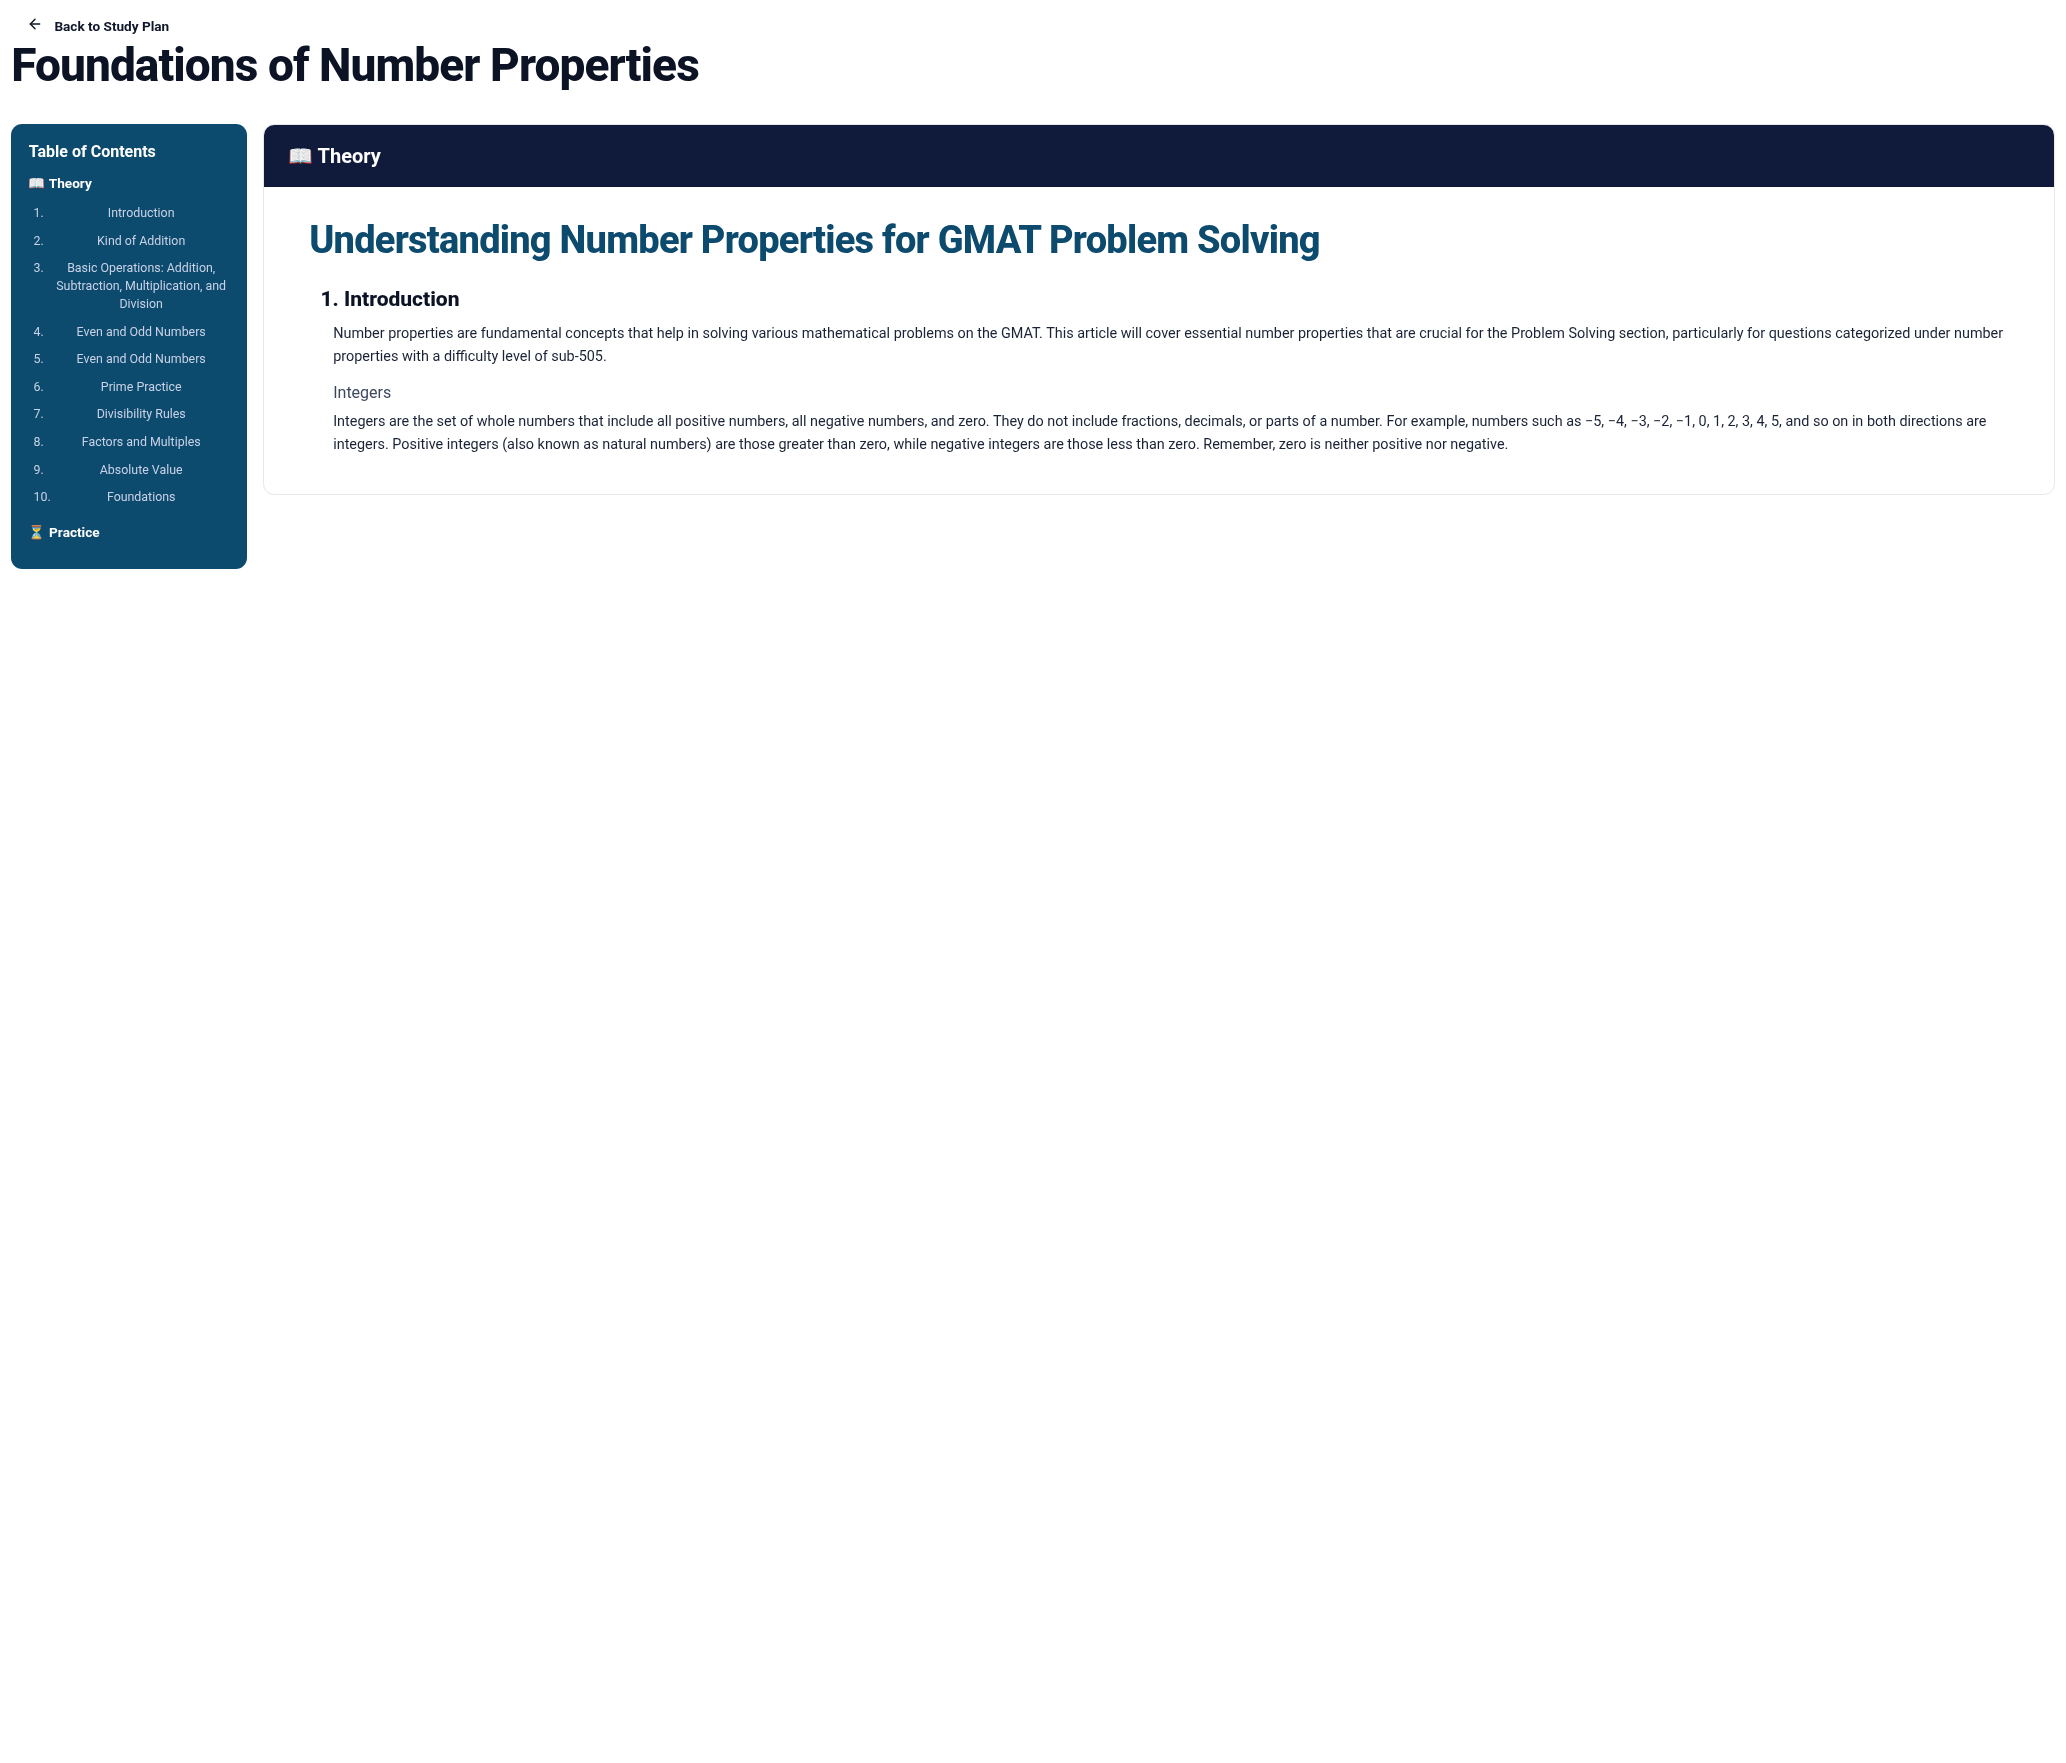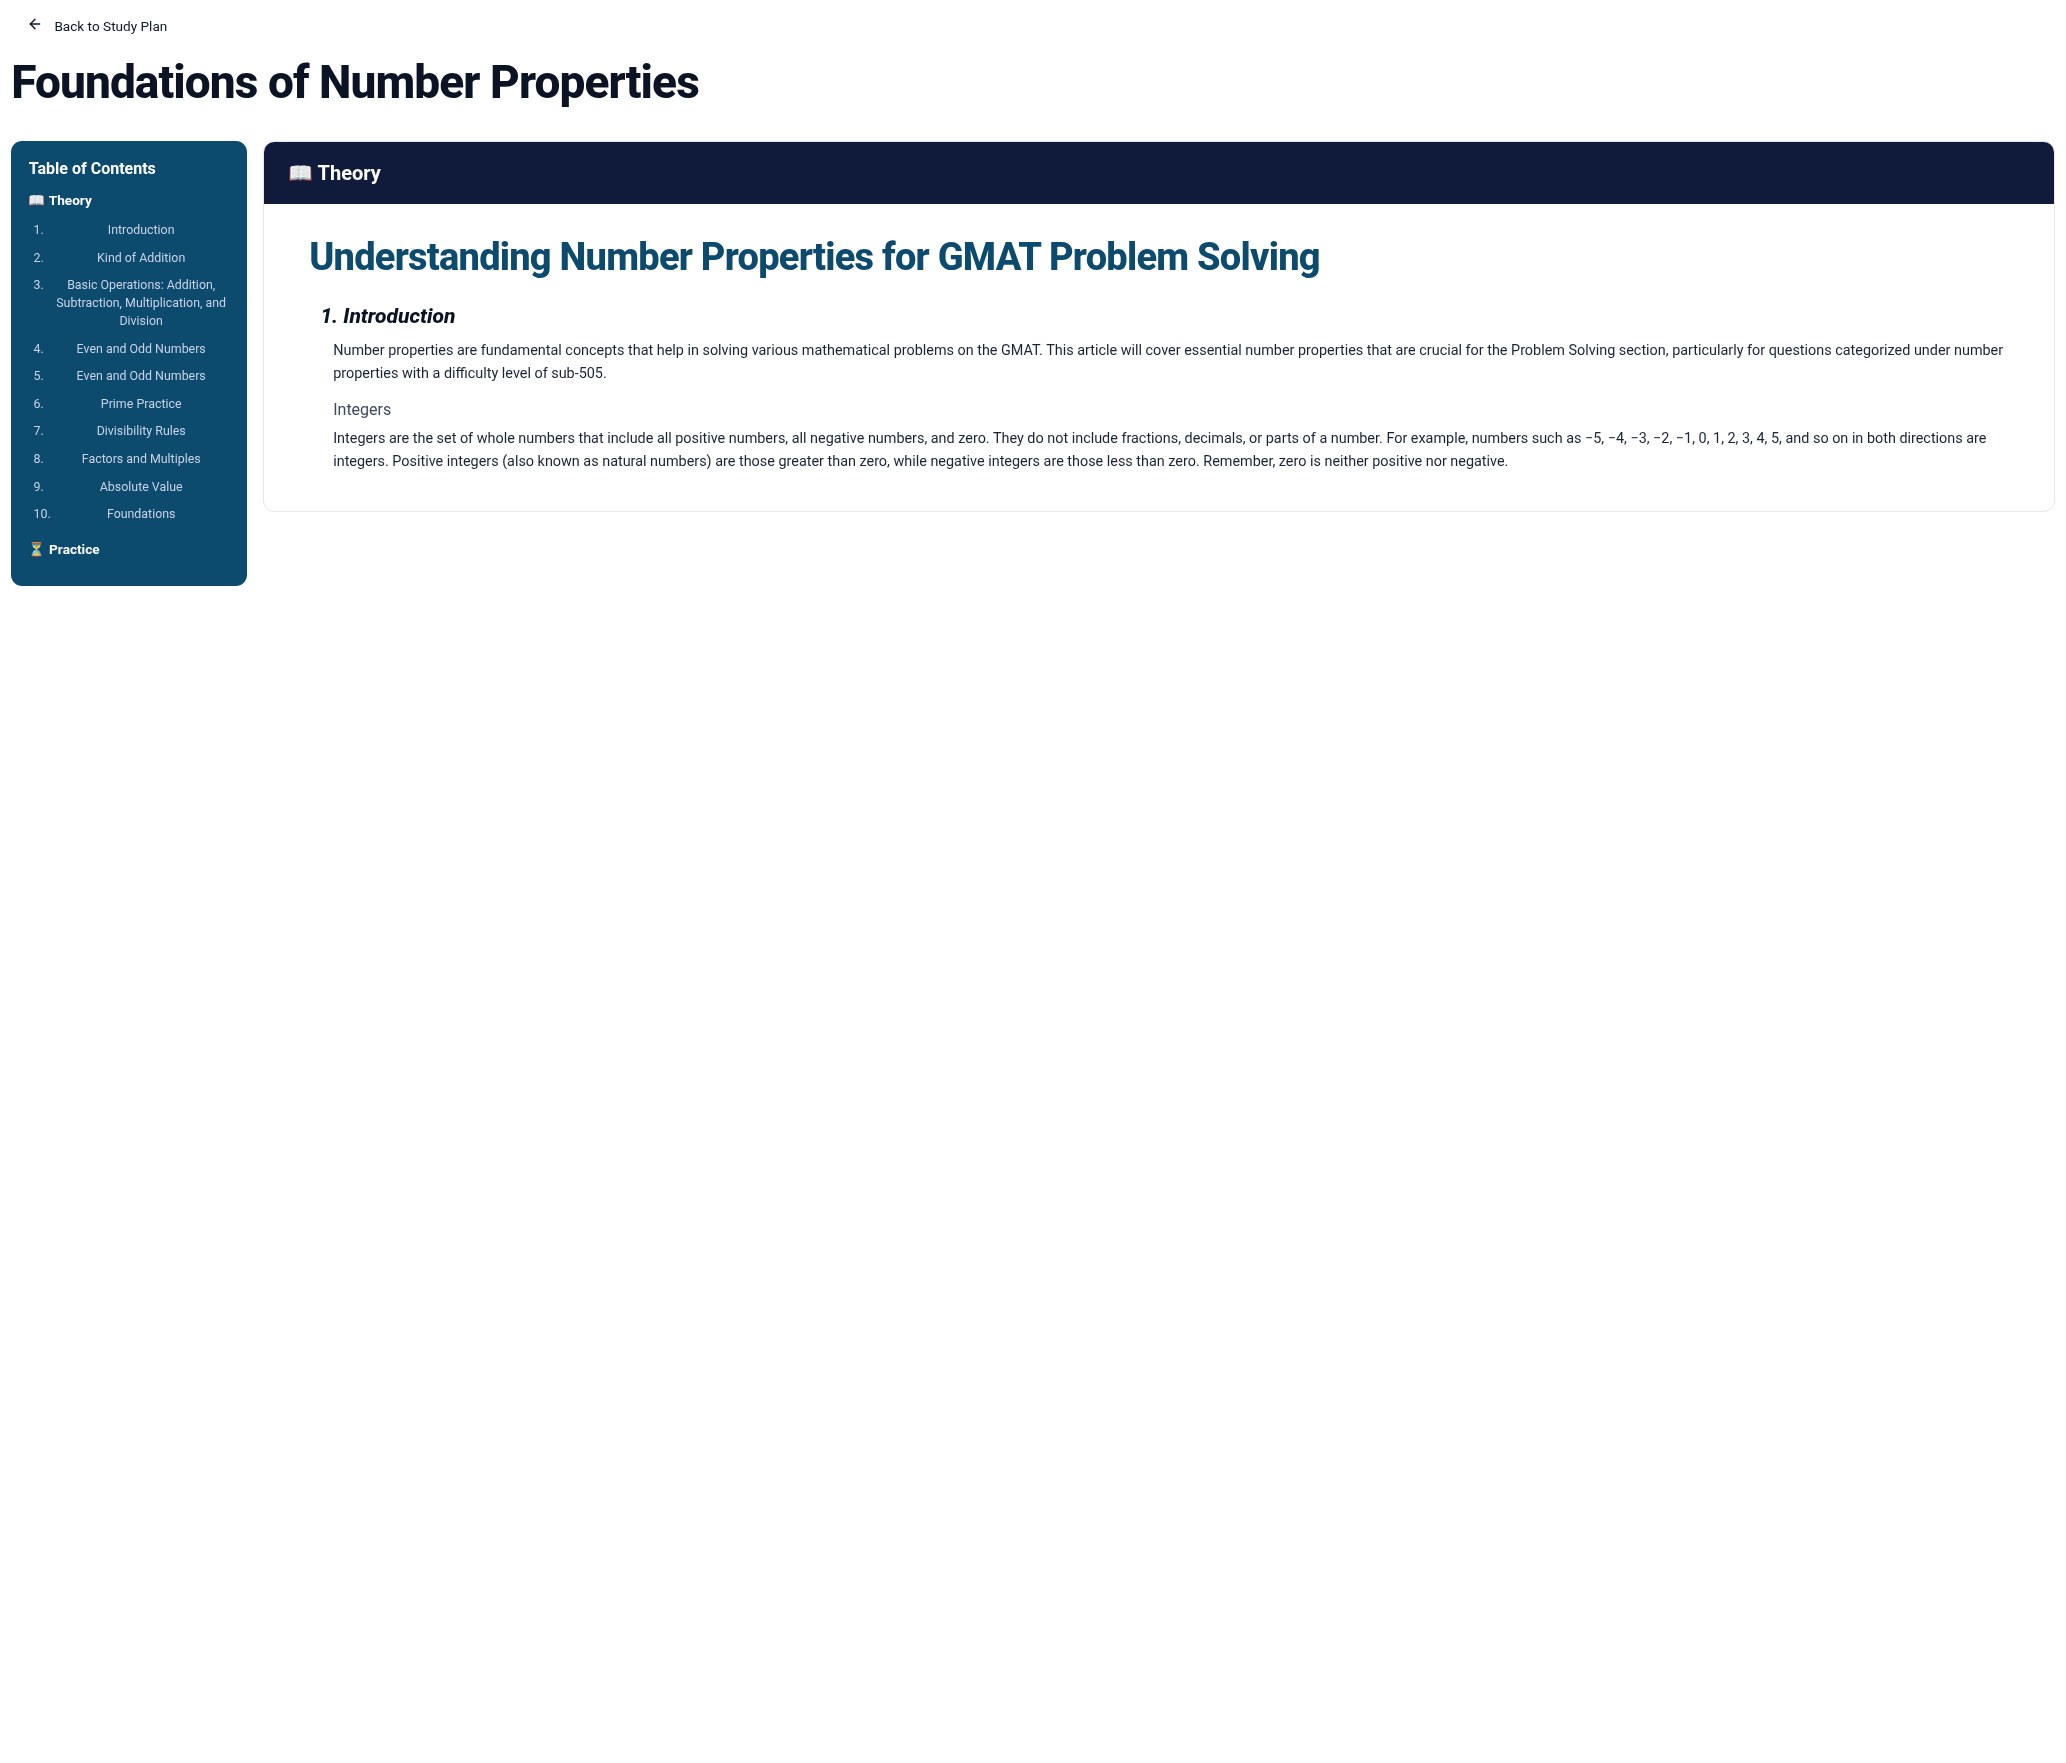--- a/index.html
+++ b/index.html
@@ -8,24 +8,24 @@
     background: #ffffff;
     color: #0f172a;
     padding: 16px 11.2px;
   }
   .back-link {
     display: inline-flex;
     align-items: center;
     gap: 11.2px;
     color: #0f172a;
     font-size: 13.6px;
-    font-weight: 400;
+    font-weight: 700;
     text-decoration: none;
     margin-left: 16px;
-    margin-bottom: 17px;
+    margin-bottom: 0;
     cursor: pointer;
   }
   .back-link svg { width: 16px; height: 16px; }
   h1.page-title {
     font-size: 46px;
     font-weight: 800;
     letter-spacing: -0.02em;
     color: #0b1324;
     margin: 3.2px 0 32px 0;
   }
@@ -99,21 +99,20 @@
     letter-spacing: -0.02em;
     line-height: 1.15;
     color: #0c4a6e;
     margin-bottom: 24px;
   }
   .article h2 {
     font-size: 21px;
     font-weight: 800;
     color: #0b1324;
     margin: 21px 0 11.2px 11.2px;
-    font-style: italic;
   }
   .article h3 {
     font-size: 16px;
     font-weight: 400;
     color: #3d485f;
     margin: 11.2px 0 8px 24px;
   }
   .article p {
     font-size: 14.4px;
     line-height: 1.6;

